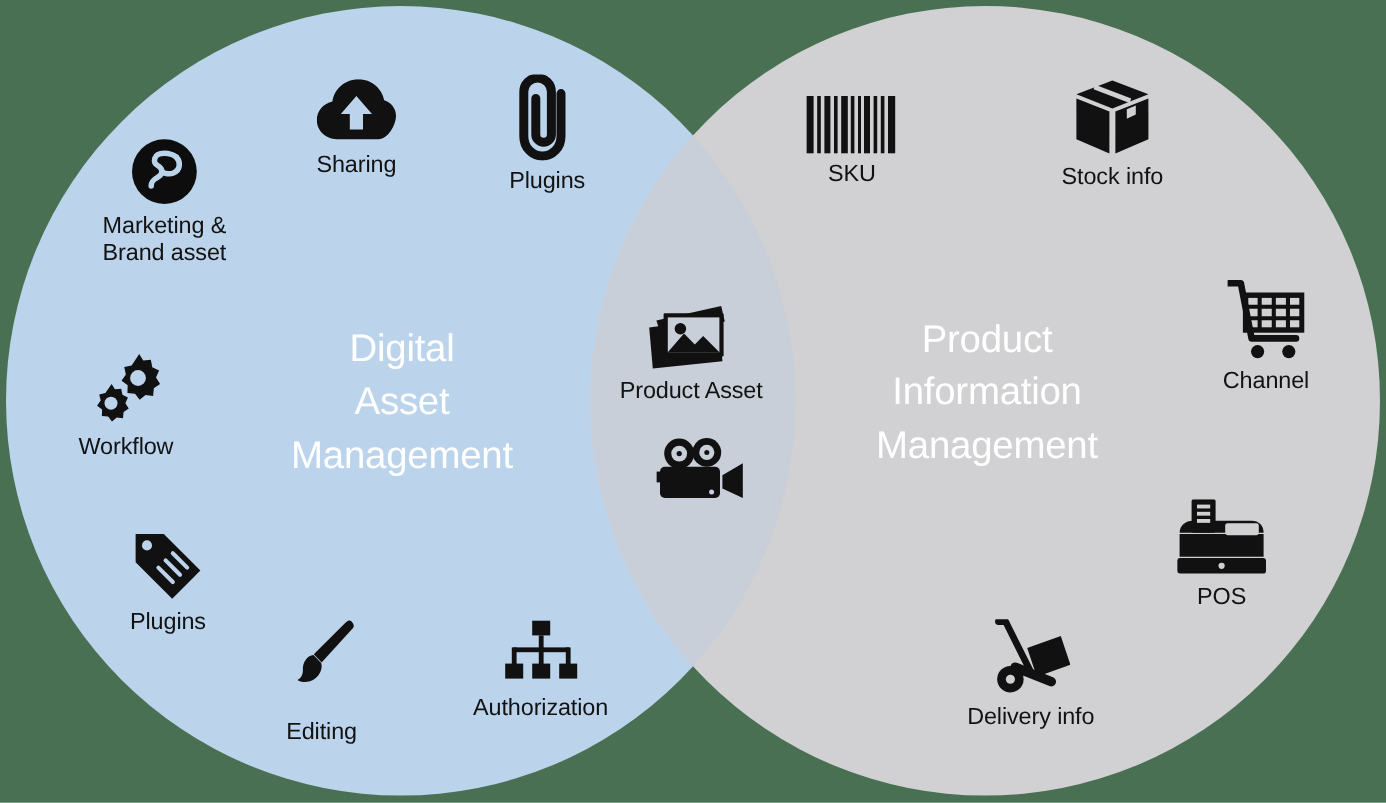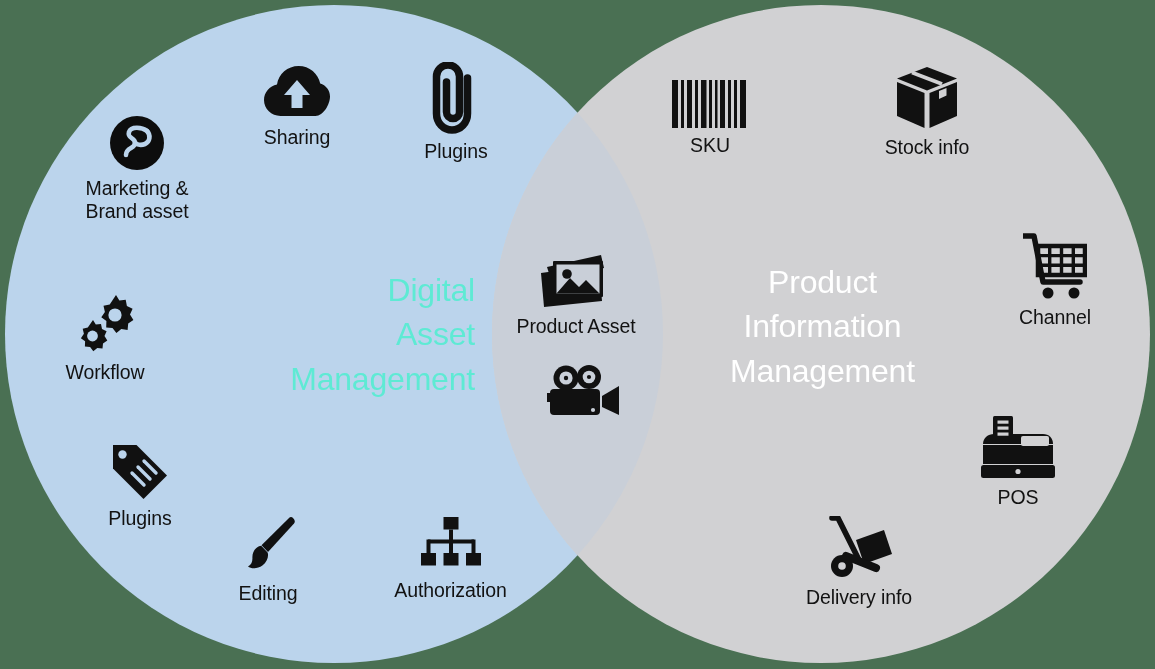--- a/index.html
+++ b/index.html
@@ -47,21 +47,21 @@
   }
   .circle-title {
     position: absolute;
     text-align: center;
     font-size: 32px;
     line-height: 1.39;
     font-weight: 400;
     white-space: pre-line;
     letter-spacing: -0.2px;
   }
-  #dam-title { color: #5eead4; text-align: right; }
+  #dam-title { color: #ffffff; }
   #pim-title { color: #ffffff; }
 </style>
 </head>
 <body>
 
 <div id="stage">
 
   <svg class="venn-layer" viewBox="0 0 1155 669" xmlns="http://www.w3.org/2000/svg">
     <defs>
       <clipPath id="clipLeft">
@@ -145,21 +145,21 @@
         <g stroke="#bbd4ec" stroke-width="3.4" stroke-linecap="round">
           <line x1="21" y1="30" x2="33" y2="42"></line>
           <line x1="27" y1="24" x2="39" y2="36"></line>
           <line x1="33" y1="18" x2="45" y2="30"></line>
         </g>
       </svg>
     </span>
     <span class="lbl">Plugins</span>
   </div>
 
-  <div class="node" style="left:208px; top:514px; width:120px;">
+  <div class="node" style="left:208px; top:514px; width:120px;gap:17px;">
     <span class="ico">
       <svg width="62" height="62" viewBox="0 0 62 62" xmlns="http://www.w3.org/2000/svg">
         <path d="M56 4 C58 6.2 58.4 8 57 9.6 L31 38 L24.5 31.2 L51.5 4.4
                  C53.2 2.8 54.6 2.6 56 4 Z" fill="#111"></path>
         <path d="M24.2 31.8 L30.6 38.4 C32 42 30.2 48 25.4 51.6
                  C20.6 55.2 14 55 11 52.6 C14.4 50.8 15.6 47.6 15.4 43.8
                  C15.1 38.2 18.8 32.4 24.2 31.8 Z" fill="#111"></path>
       </svg>
     </span>
     <span class="lbl">Editing</span>

